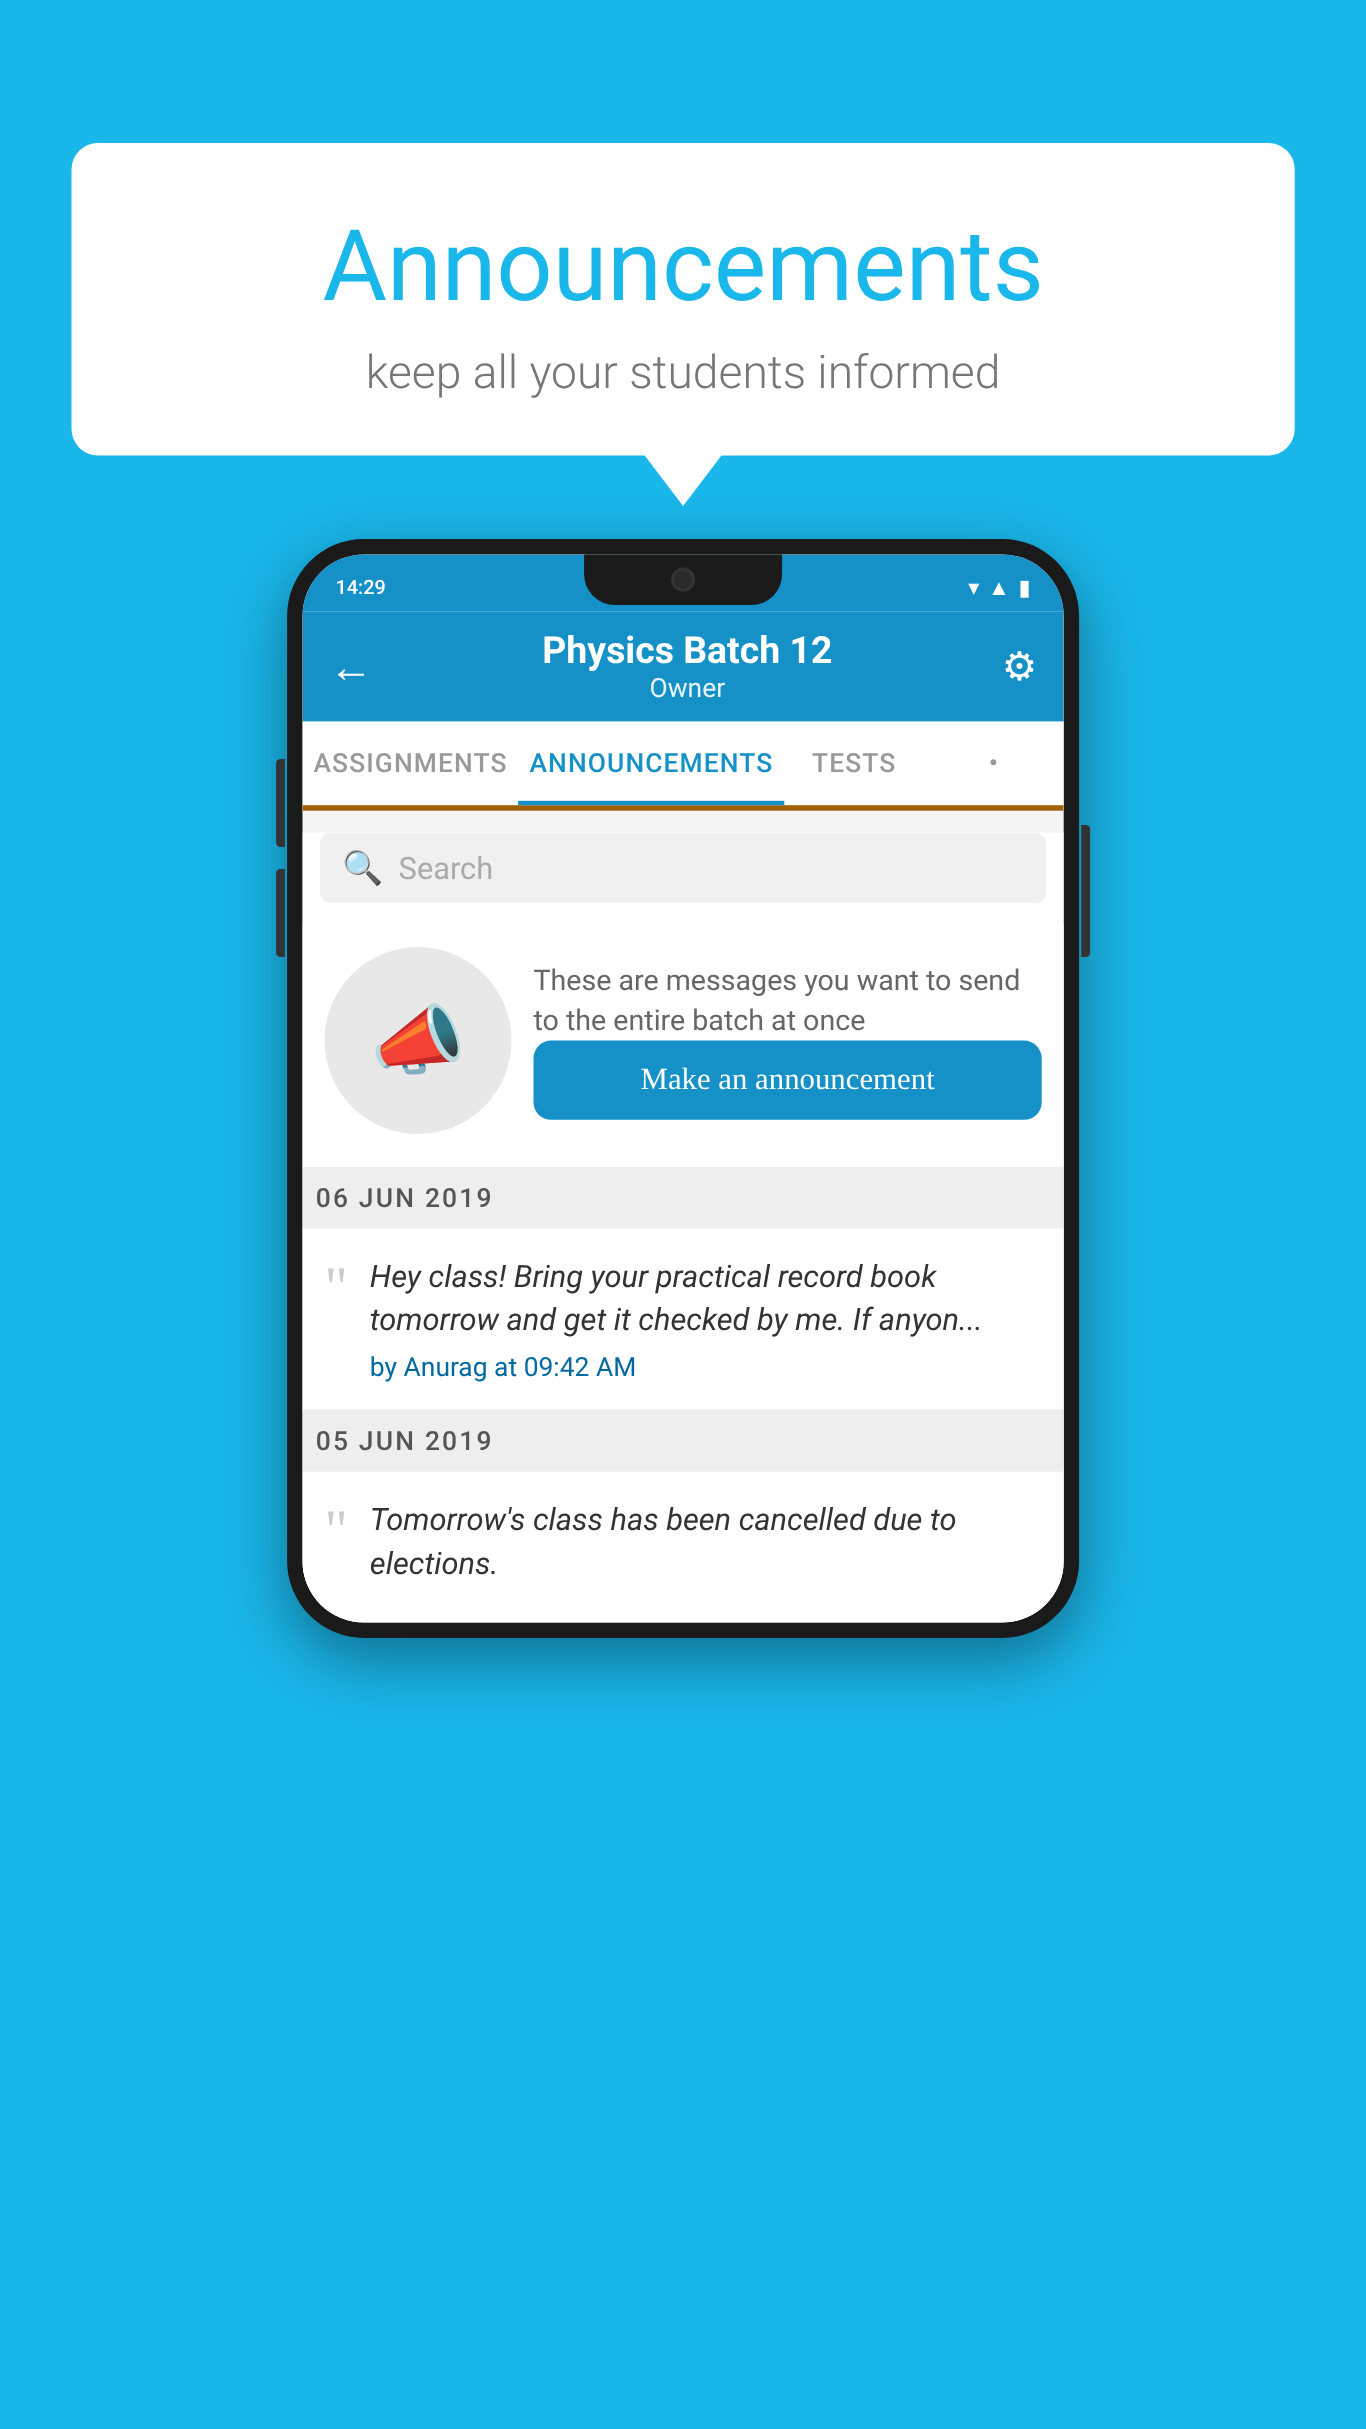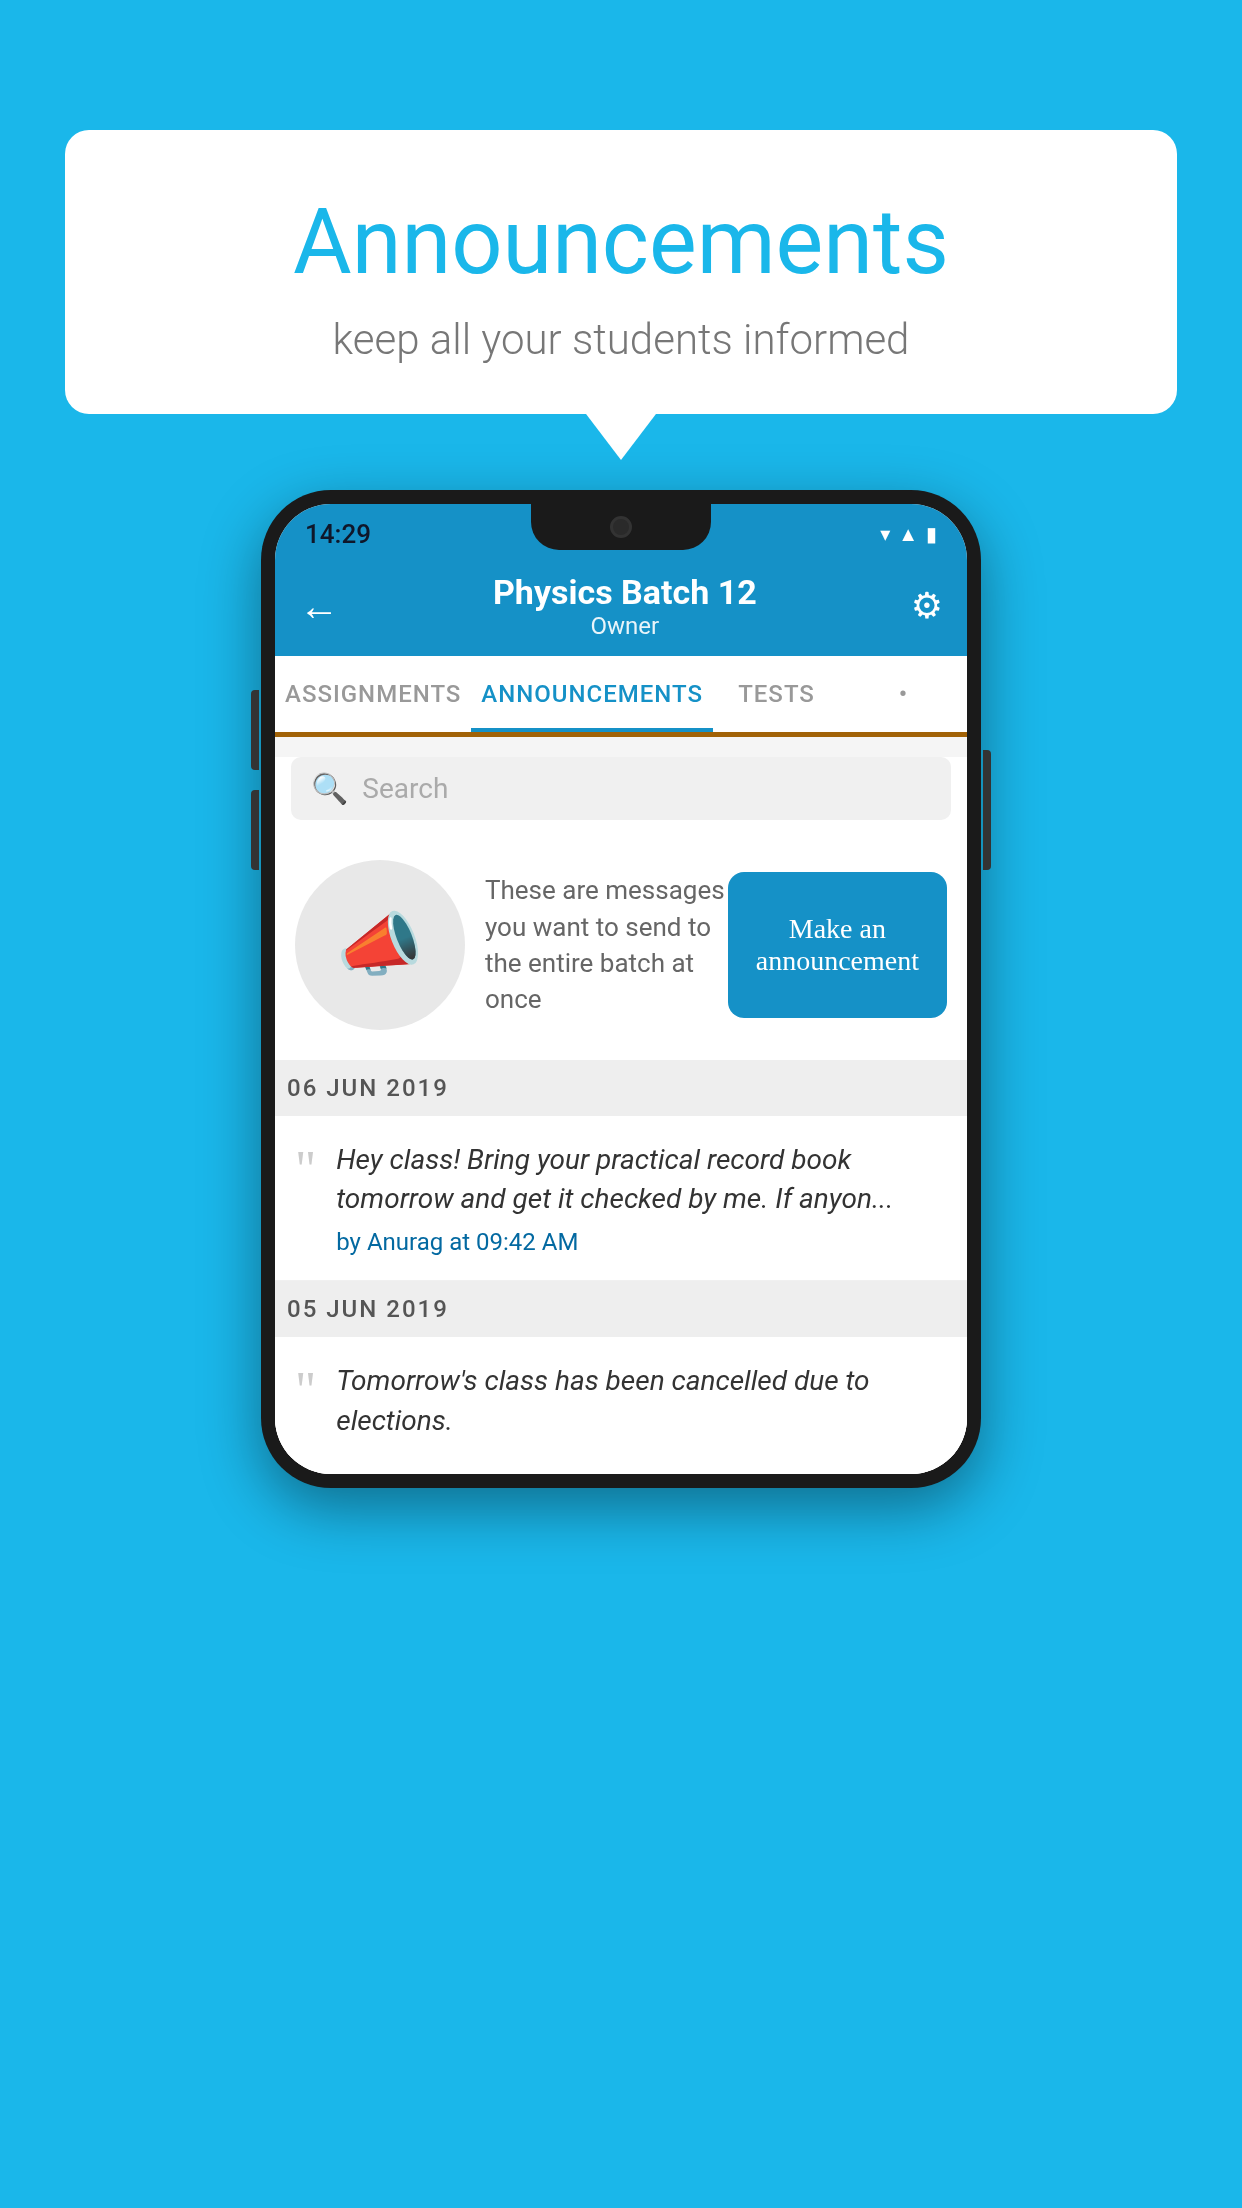--- a/index.html
+++ b/index.html
@@ -141,22 +141,22 @@
       background: #1591c7;
       height: 52px;
       display: flex;
       align-items: center;
       justify-content: space-between;
       padding: 0 30px;
       padding-top: 8px;
     }
 
     .status-time {
-      color: #0f172a;
-      font-size: 26px;
+      color: #ffffff;
+      font-size: 18px;
       font-weight: 500;
     }
 
     .status-icons {
       display: flex;
       align-items: center;
       gap: 8px;
     }
 
     .wifi-icon, .signal-icon, .battery-icon {
@@ -280,20 +280,21 @@
       flex-shrink: 0;
     }
 
     .megaphone-icon {
       font-size: 70px;
       color: #5a7a8a;
     }
 
     .promo-right {
       display: flex;
+      flex-direction: column;
     }
 
     .promo-desc {
       color: #666;
       font-size: 26px;
       line-height: 1.4;
     }
 
     .make-announcement-btn {
       background: #1591c7;

